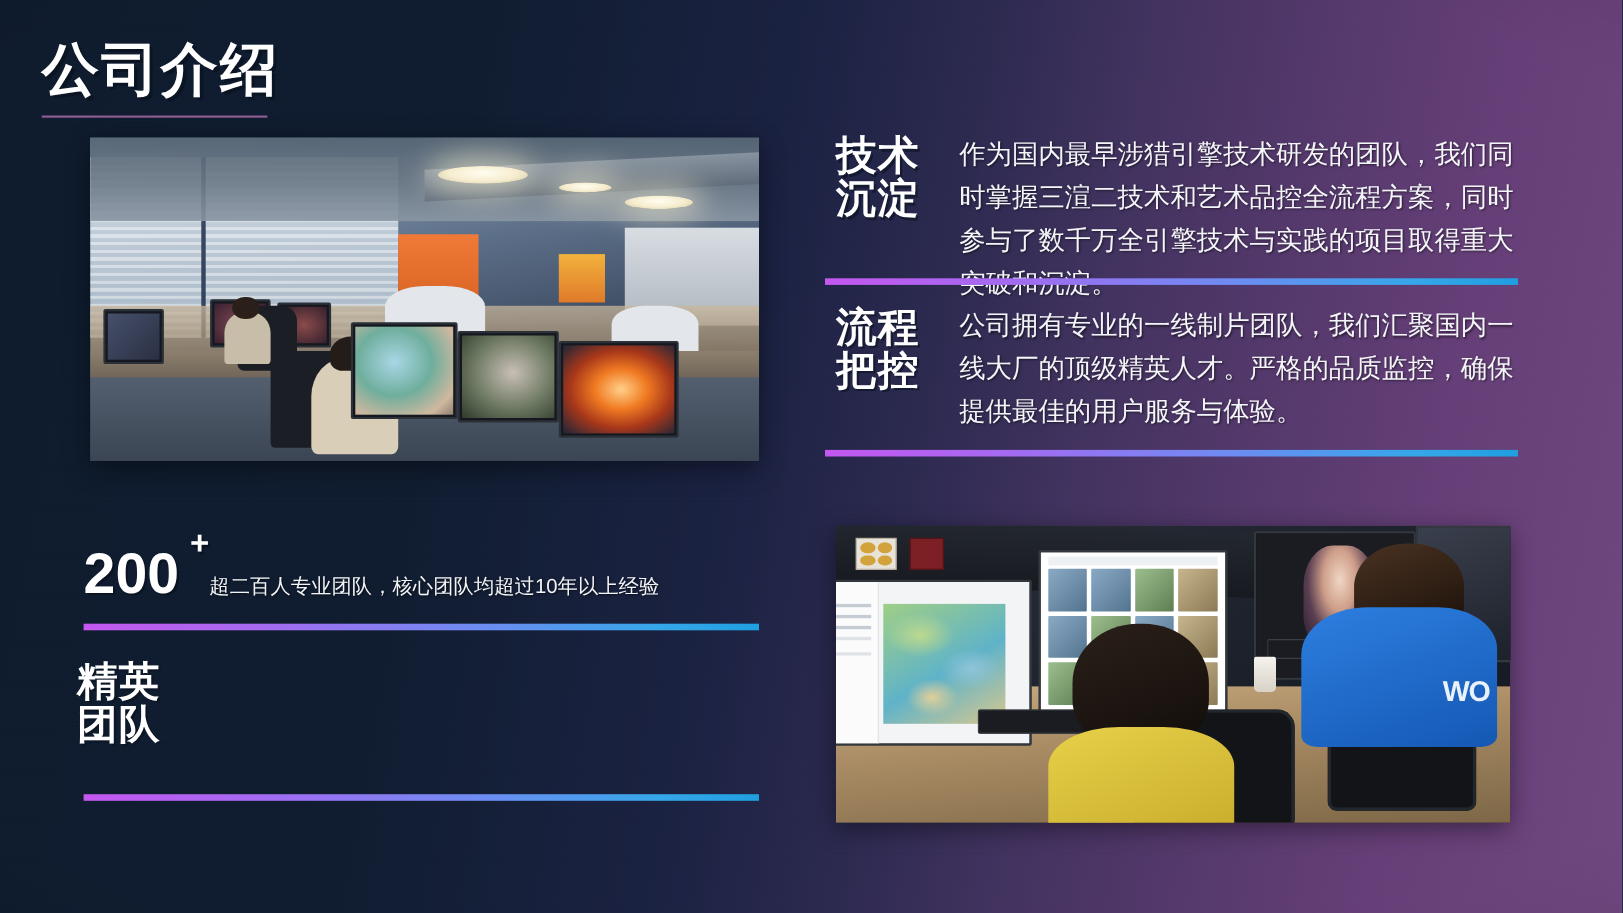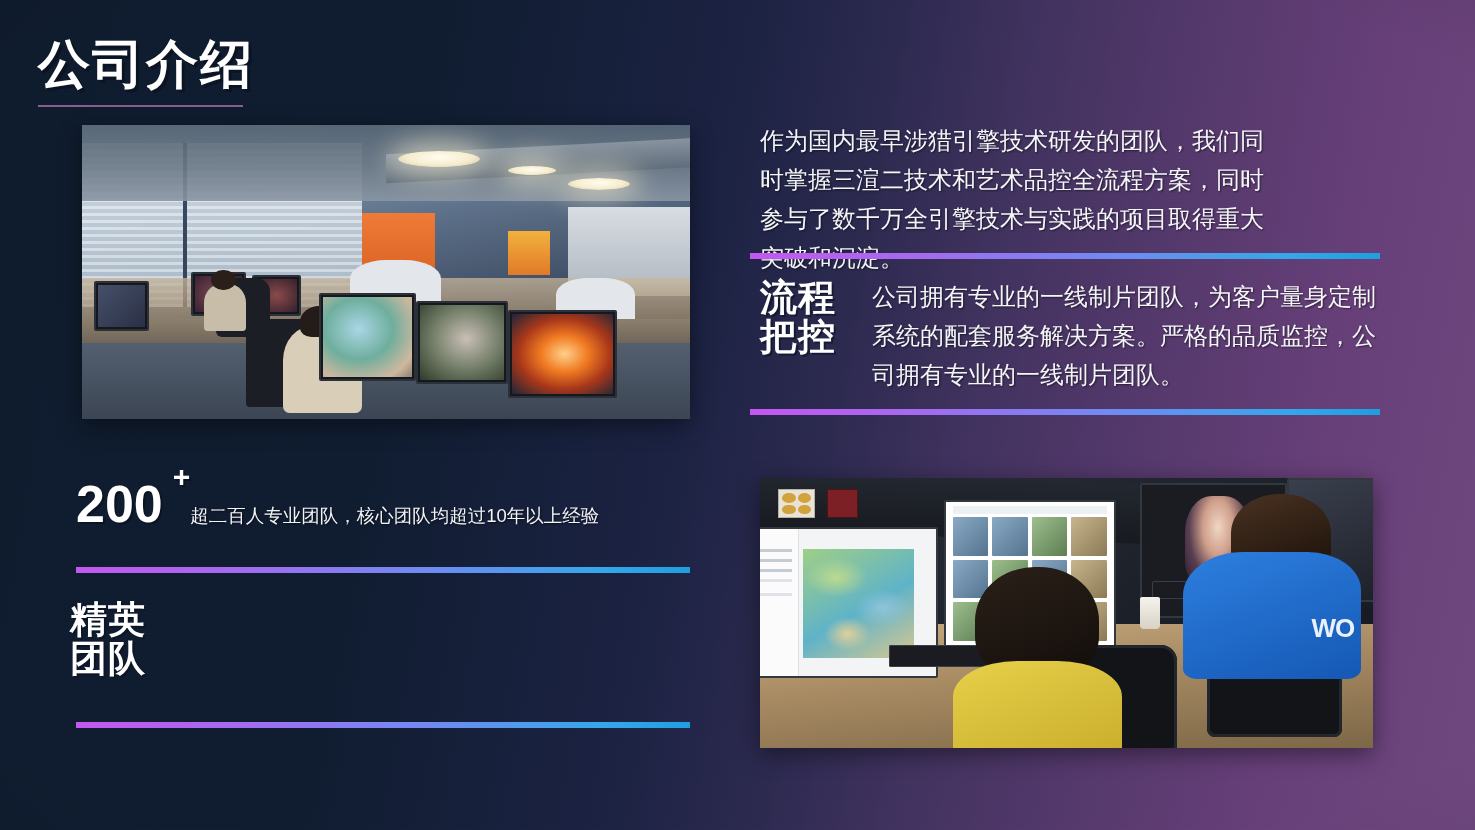--- a/index.html
+++ b/index.html
@@ -266,21 +266,21 @@
     box-shadow:inset 0 0 0 3px #22262d;
   }
   .ch1 { left:44%; top:62%; width:24%; height:40%; }
   .ch2 { left:73%; top:50%; width:22%; height:46%; }
   .p2-cup {
     position:absolute; left:62%; top:44%; width:3.2%; height:12%;
     background:linear-gradient(180deg,#f5f3ee,#d8d2c6); border-radius:2px 2px 4px 4px;
   }
 
   
-  .stat { position:absolute; left:76px; top:478px; width:615px; }
+  .stat { position:absolute; left:76px; top:496px; width:615px; }
   .stat-row { display:flex; align-items:baseline; }
   .stat-num {
     font-size:52px; font-weight:bold; color:#fff; line-height:1;
     text-shadow:2px 2px 0 rgba(8,16,28,.7);
   }
   .stat-plus {
     font-size:30px; font-weight:bold; color:#fff; line-height:1;
     align-self:flex-start; margin-left:10px; margin-top:-16px;
     text-shadow:2px 2px 0 rgba(8,16,28,.7);
   }
@@ -448,26 +448,28 @@
   <div class="rule rule-l1"></div>
 
   <div class="feat feat-left">
     <div class="feat-head">精英
 团队</div>
   </div>
 
   <div class="rule rule-l2"></div>
 
   <div class="feat feat-r1">
+    <div class="feat-head">技术
+沉淀</div>
     <div class="feat-body">作为国内最早涉猎引擎技术研发的团队，我们同时掌握三渲二技术和艺术品控全流程方案，同时参与了数千万全引擎技术与实践的项目取得重大突破和沉淀。</div>
   </div>
 
   <div class="rule rule-r1"></div>
 
   <div class="feat feat-r2">
     <div class="feat-head">流程
 把控</div>
-    <div class="feat-body">公司拥有专业的一线制片团队，为客户量身定制系统的配套服务解决方案。严格的品质监控，公司拥有专业的一线制片团队。</div>
+    <div class="feat-body">公司拥有专业的一线制片团队，我们汇聚国内一线大厂的顶级精英人才。严格的品质监控，确保提供最佳的用户服务与体验。</div>
   </div>
 
   <div class="rule rule-r2"></div>
 
 </div>
 
 </body></html>

